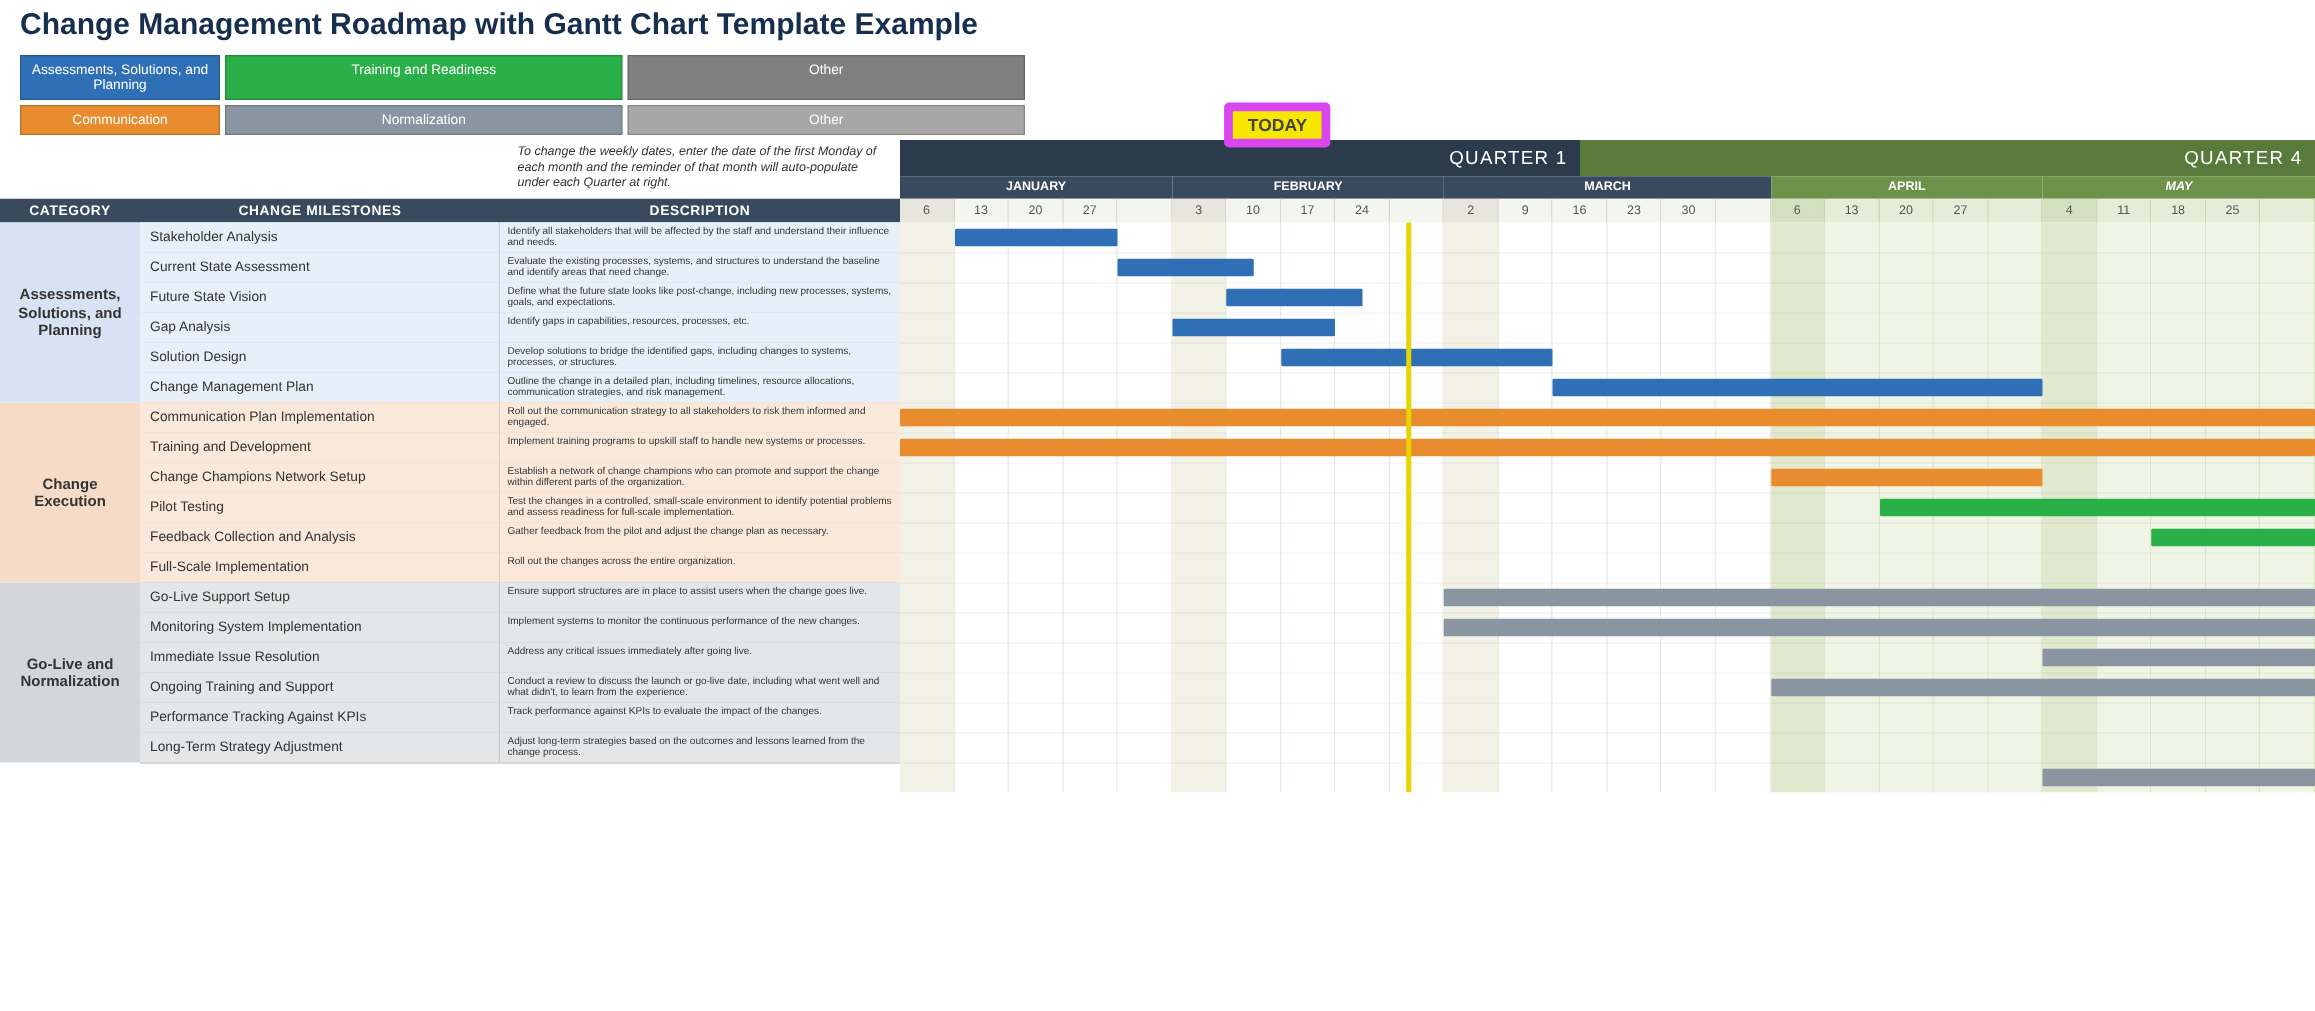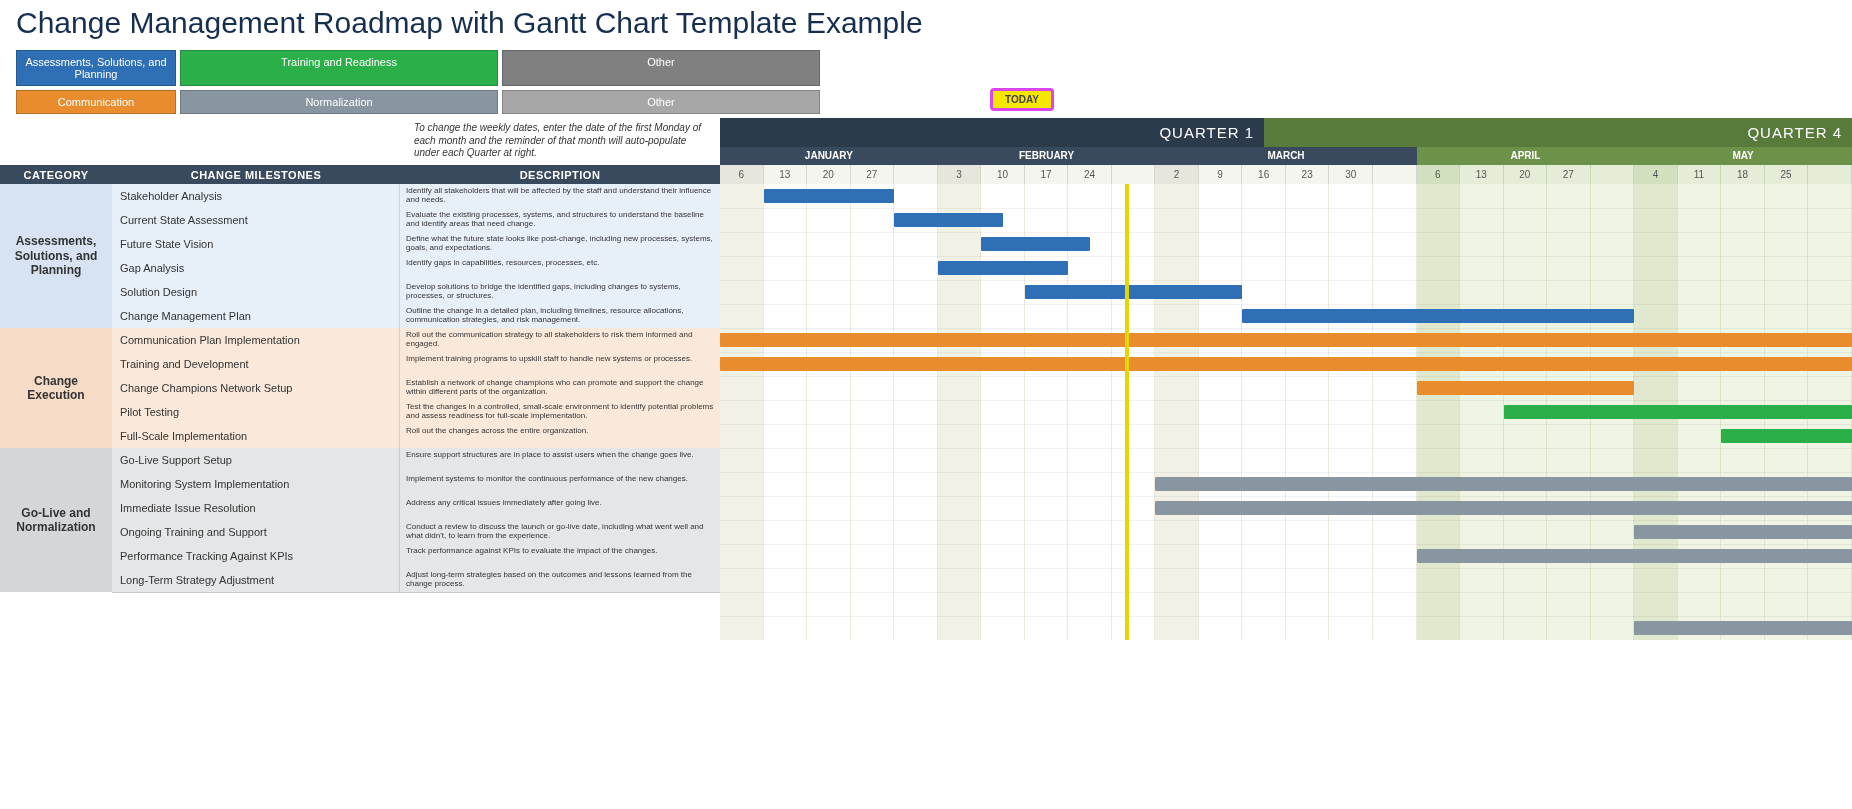--- a/index.html
+++ b/index.html
@@ -1,16 +1,16 @@
 <!DOCTYPE html>
 <html><head>
 <meta charset="utf-8">
 <style>
 body{font-family:"Century Gothic",Futura,sans-serif;font-size:11px;color:#333;margin:0;padding:0;overflow:hidden}
-h1{font-size:30px;font-weight:normal;color:#162f4f;margin:6px 0 0 16px}
+h1{font-size:24px;font-weight:bold;color:#162f4f;margin:6px 0 0 16px}
 .legend{margin:10px 0 4px 16px;display:grid;grid-template-columns:160px 318px 318px;gap:4px}
 .leg{color:#fff;text-align:center;padding:5px 6px;font-size:11px;border:1px solid rgba(0,0,0,.2)}
 .container{position:relative}
 .note{font-style:italic;font-size:10px;position:absolute;left:414px;top:4px;width:300px;line-height:1.25}
 .grid{display:grid;grid-template-columns:112px 288px 320px 1fr;margin-top:0}
 
 .qrow{grid-column:4/5;display:flex}
 .quarter{text-align:right;padding:6px 10px;font-size:15px;letter-spacing:1px;color:#fff}
 .q1{background:#2c3b4c;flex:0 0 524px}
 .q2{background:#587a3a;flex:1}
@@ -39,21 +39,21 @@
 
 .tl{grid-column:4/5;position:relative}
 .tlgrid{position:absolute;inset:0;display:flex}
 .tlcol{flex:1;border-right:1px solid #eceadd}
 .tlcol.q2{background:#eff4e4;border-right-color:#dbe5c8}
 .tlcol.m0{background:#f1f1e6}
 .tlcol.m0.q2{background:#e0e9cd}
 .rowline{position:absolute;left:0;right:0;border-bottom:1px solid rgba(0,0,0,.05)}
 .bar{position:absolute;height:14px;border-radius:1px}
 .today{position:absolute;top:0;bottom:0;width:4px;background:#e8d400}
-.today-lbl{position:absolute;background:#f6e600;border:3px solid #d946ef;border-radius:4px;padding:3px 12px;font-size:10px;font-weight:bold;color:#444;left:50%;transform:translateX(-50%)}
+.today-lbl{position:absolute;background:#f6e600;border:7px solid #d946ef;border-radius:4px;padding:3px 12px;font-size:14px;font-weight:bold;color:#444;left:50%;transform:translateX(-50%)}
 </style>
 </head>
 <body>
 
 <h1>Change Management Roadmap with Gantt Chart Template Example</h1>
 
 <div class="legend">
   <div class="leg" style="background:#2f6fb5">Assessments, Solutions, and Planning</div>
   <div class="leg" style="background:#2aaf49">Training and Readiness</div>
   <div class="leg" style="background:#808080">Other</div>
@@ -74,21 +74,21 @@
       <div class="quarter q1">QUARTER 1</div>
       <div class="quarter q2">QUARTER 4</div>
     </div>
 
     <div style="grid-column:1/4;height:18px"></div>
     <div class="mrow" id="months">
         <div class="month m-q1" style="flex: 0 0 19.2308%;">JANUARY</div>
         <div class="month m-q1" style="flex: 0 0 19.2308%;">FEBRUARY</div>
         <div class="month m-q1" style="flex: 0 0 23.0769%;">MARCH</div>
         <div class="month m-q2" style="flex: 0 0 19.2308%;">APRIL</div>
-        <div class="month m-q2" style="flex: 0 0 19.2308%;">MAY</div>
+        <div class="month m-q2" style="flex: 0 0 19.2308%; font-style: italic;">MAY</div>
       </div>
 
     <div class="hdr">CATEGORY</div>
     <div class="hdr">CHANGE MILESTONES</div>
     <div class="hdr">DESCRIPTION</div>
     <div class="wcells" id="weeks">
         <div class="wc m0">6</div>
         <div class="wc">13</div>
         <div class="wc">20</div>
         <div class="wc">27</div>
@@ -157,20 +157,24 @@
               <div class="mile">Training and Development</div>
               <div class="desc">Implement training programs to upskill staff to handle new systems or processes.</div>
             </div>
             <div class="row t-b">
               <div class="mile">Change Champions Network Setup</div>
               <div class="desc">Establish a network of change champions who can promote and support the change within different parts of the organization.</div>
             </div>
             <div class="row t-b">
               <div class="mile">Pilot Testing</div>
               <div class="desc">Test the changes in a controlled, small-scale environment to identify potential problems and assess readiness for full-scale implementation.</div>
+            </div>
+            <div class="row t-b">
+              <div class="mile">Feedback Collection and Analysis</div>
+              <div class="desc">Gather feedback from the pilot and adjust the change plan as necessary.</div>
             </div>
             <div class="row t-b">
               <div class="mile">Full-Scale Implementation</div>
               <div class="desc">Roll out the changes across the entire organization.</div>
             </div>
           </div>
         </div>
         <div class="t-c" style="display: grid; grid-template-columns: 112px 1fr;">
           <div class="catcell">Go-Live and Normalization</div>
           <div class="rows">

